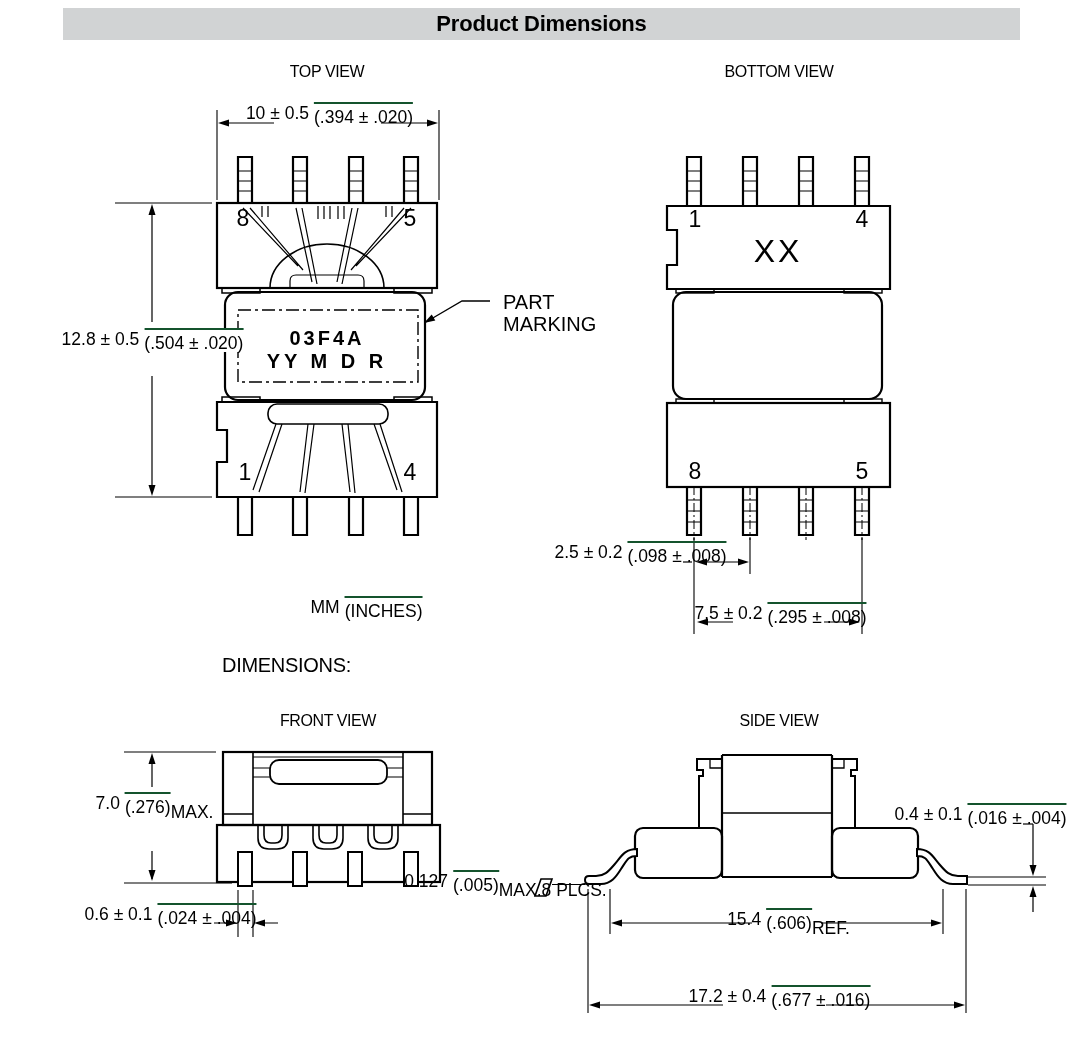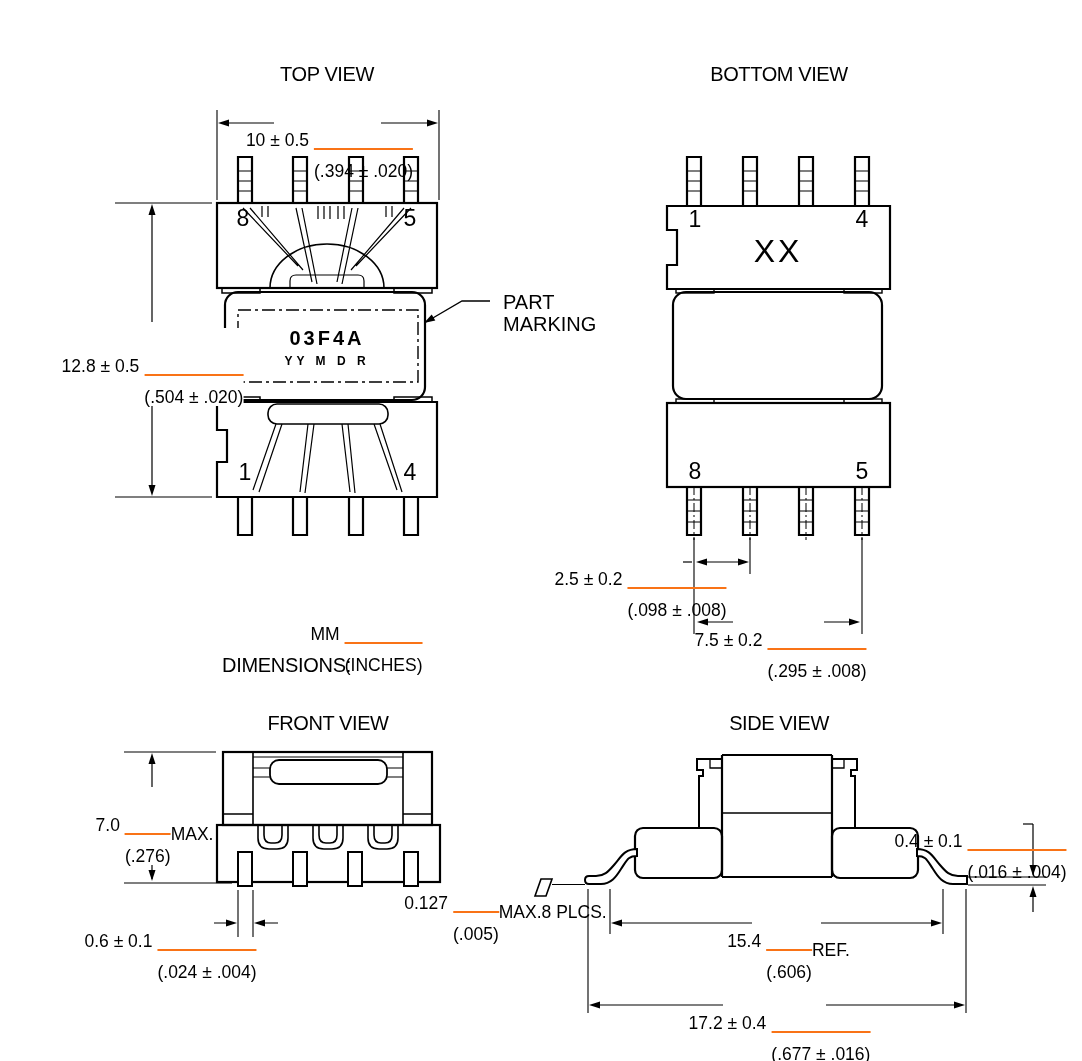--- a/index.html
+++ b/index.html
@@ -1,29 +1,29 @@
 <!DOCTYPE html>
 <html><head>
 <meta charset="utf-8">
 <style>
   html,body{margin:0;padding:0;background:#fff;}
   body{width:1082px;height:1061px;position:relative;font-family:"Liberation Sans",sans-serif;color:#000;}
   #stage{position:absolute;left:0;top:0;width:1082px;height:1061px;overflow:hidden;}
   #lineart{position:absolute;left:0;top:0;}
   .hdr{position:absolute;left:63px;top:8px;width:957px;height:32px;display:flex;align-items:center;justify-content:center;}
   .hdr-title{font-size:22px;font-weight:bold;letter-spacing:-0.2px;}
-  .vtitle{position:absolute;transform:translateX(-50%);font-size:20px;letter-spacing:-0.4px;white-space:nowrap;text-align:right;}
+  .vtitle{position:absolute;transform:translateX(-50%);font-size:16px;letter-spacing:-0.4px;white-space:nowrap;text-align:right;}
   .frac{position:absolute;display:flex;flex-direction:row;align-items:center;transform:translateX(-50%);
         font-size:17.5px;line-height:18px;white-space:nowrap;text-align:center;background:transparent;}
   .frac .num{padding:0 5px 2px;}
-  .frac .den{border-top:2px solid #f97316;padding-top:12px;margin-top:46px;}
+  .frac .den{border-top:2px solid #14532d;padding-top:4px;}
   .frac .sfx{margin-top:16px;line-height:18px;}
   .pin{position:absolute;transform:translate(-50%,-50%);font-size:23px;line-height:23px;}
   .mark1{position:absolute;transform:translate(-50%,-50%);font-size:20px;font-weight:bold;letter-spacing:3px;white-space:nowrap;}
-  .mark2{position:absolute;transform:translate(-50%,-50%);font-size:12px;font-weight:bold;letter-spacing:4px;white-space:nowrap;}
+  .mark2{position:absolute;transform:translate(-50%,-50%);font-size:20px;font-weight:bold;letter-spacing:4px;white-space:nowrap;}
   .xx{position:absolute;transform:translate(-50%,-50%);font-size:32px;letter-spacing:3px;}
   .callout{position:absolute;font-size:20px;line-height:22px;white-space:nowrap;margin-left:16px;}
   .notelbl{position:absolute;font-size:20px;letter-spacing:-0.3px;white-space:nowrap;margin-top:48px;}
 </style>
 </head>
 <body>
 
 <div id="stage">
 
   <svg id="lineart" width="1082" height="1061" viewBox="0 0 1082 1061">
@@ -259,20 +259,23 @@
         <path d="M254,923 L265,919.5 L265,926.5 Z"></path>
       <path d="M611,923 L622,919.5 L622,926.5 Z"></path>
         <path d="M942,923 L931,919.5 L931,926.5 Z"></path>
       <path d="M589,1005 L600,1001.5 L600,1008.5 Z"></path>
         <path d="M965,1005 L954,1001.5 L954,1008.5 Z"></path>
       <path d="M1033,876 L1029.5,865 L1036.5,865 Z"></path>
         <path d="M1033,886 L1029.5,897 L1036.5,897 Z"></path>
     </g>
   </svg>
 
+  <div class="hdr" style="background:#d1d3d4">
+    <span class="hdr-title">Product Dimensions</span>
+  </div>
 
   <div class="vtitle" style="left:327px;top:63px">TOP VIEW</div>
   <div class="vtitle" style="left:779px;top:63px">BOTTOM VIEW</div>
   <div class="vtitle" style="left:328px;top:712px">FRONT VIEW</div>
   <div class="vtitle" style="left:779px;top:712px">SIDE VIEW</div>
 
   <div class="frac" style="left:327px;top:102px">
     <span class="num">10 ± 0.5</span>
     <span class="den">(.394 ± .020)</span>
   </div>

